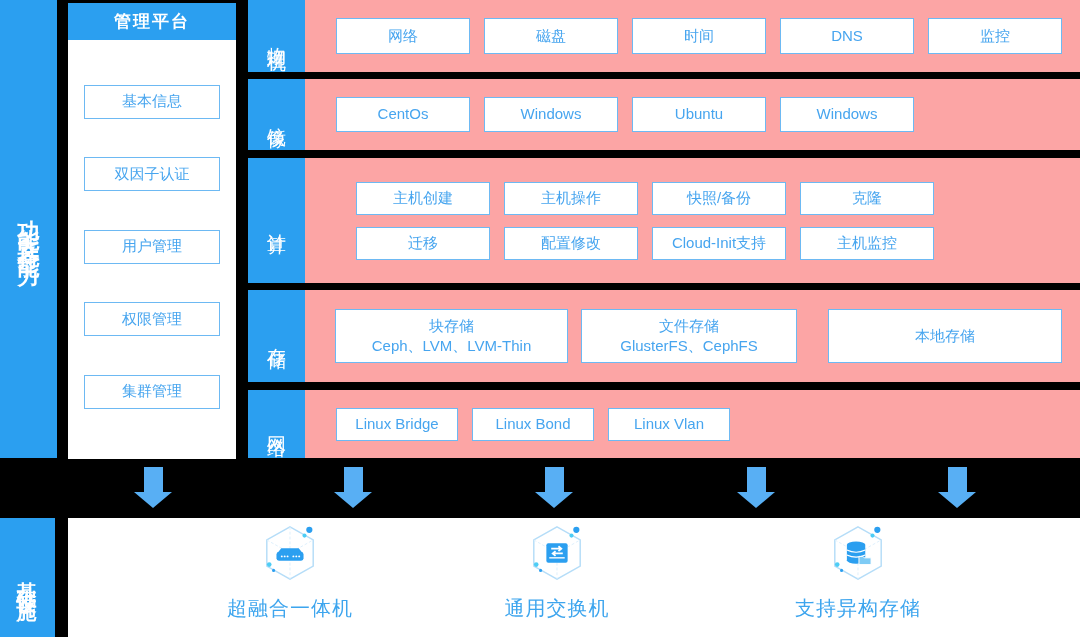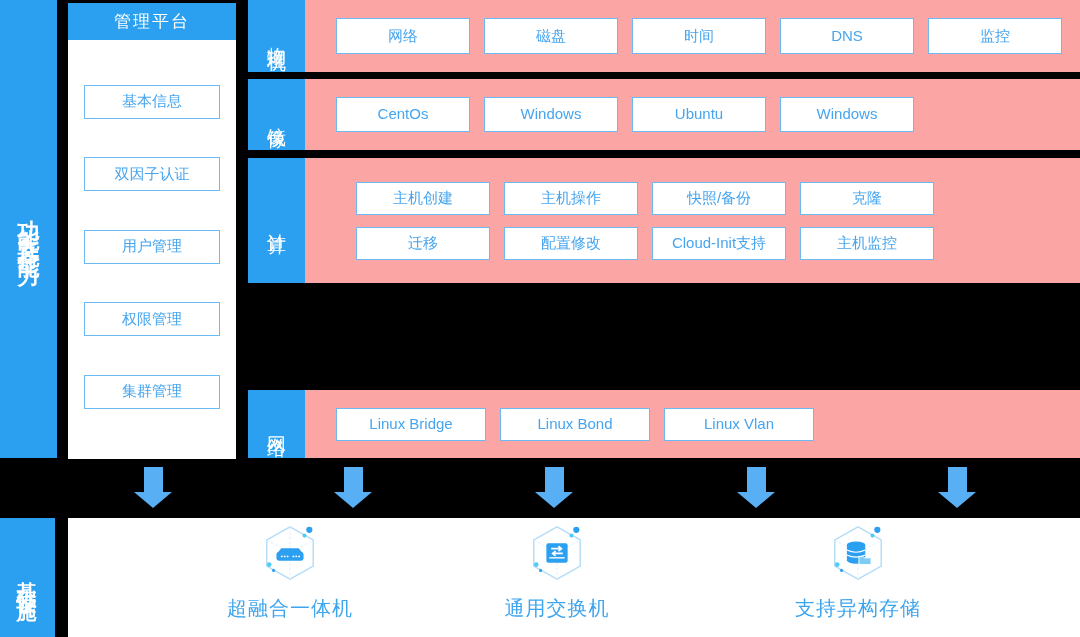--- a/index.html
+++ b/index.html
@@ -8,41 +8,41 @@
   #stage { position:relative; width:1080px; height:637px; background:#000; overflow:hidden; }
 
   
   .v-bar { position:absolute; background:#2b9ff0; display:flex; align-items:center; justify-content:center; }
   #capability-bar { left:0; top:0; width:57px; height:458px; }
   .v-text { writing-mode:vertical-rl; text-orientation:upright; color:#fff; font-weight:bold; }
   #capability-bar .v-text { font-size:22px; letter-spacing:9px; }
 
   
   #mgmt { position:absolute; left:68px; top:3px; width:168px; height:456px; display:flex; flex-direction:column; background:#fff; }
-  #mgmt-header { height:37px; background:#2b9ff0; color:#fff; font-size:17px; font-weight:normal; display:flex; align-items:center; justify-content:center; letter-spacing:2px; }
+  #mgmt-header { height:37px; background:#2b9ff0; color:#fff; font-size:17px; font-weight:bold; display:flex; align-items:center; justify-content:center; letter-spacing:2px; }
   #mgmt-body { flex:1; display:flex; flex-direction:column; align-items:center; justify-content:space-evenly; padding:6px 10px 12px; }
   .f-box { background:#fff; border:1.5px solid #6db9f3; color:#47a5ef; font-size:15px; display:flex; flex-direction:column; align-items:center; justify-content:center; text-align:center; line-height:1.35; }
   #mgmt-body .f-box { width:136px; height:34px; }
 
   
   .row { position:absolute; left:248px; width:832px; background:#fca5a5; display:flex; }
   .row-label { width:57px; background:#2b9ff0; display:flex; align-items:center; justify-content:center; flex:none; }
   .row-label .v-text { font-size:19px; font-weight:500; letter-spacing:3px; }
   .row-content { flex:1; display:flex; align-items:center; padding-left:31px; gap:14px; }
   .row-content.two-line { flex-direction:column; align-items:flex-start; justify-content:center; gap:12px; padding-left:0; }
   .sub-row { display:flex; gap:14px; padding-left:31px; }
   #row-physical { top:0; height:72px; }
   #row-image    { top:79px;  height:71px; }
   #row-compute  { top:158px; height:125px;gap:20px; }
   #row-storage  { top:290px; height:92px; }
   #row-network  { top:390px; height:68px; }
   #row-physical .f-box { width:134px; height:36px; }
   #row-image .f-box    { width:134px; height:35px; }
   #row-compute .f-box  { width:134px; height:33px; }
-  #row-network .f-box  { width:150px; height:33px; }
+  #row-network .f-box  { width:122px; height:33px; }
   #row-storage .row-content { padding-left:30px; gap:0; }
   #row-storage .f-box { height:54px; }
   #storage-box-0 { width:233px; }
   #storage-box-1 { width:216px; margin-left:13px; }
   #storage-box-2 { width:234px; margin-left:31px; }
 
   
   .arrow { position:absolute; top:467px; width:39px; }
   .arrow .shaft { width:19px; height:25px; background:#58aff4; margin:0 auto; }
   .arrow .head { width:0; height:0; border-left:19.5px solid transparent; border-right:19.5px solid transparent; border-top:16px solid #58aff4; }
@@ -115,20 +115,39 @@
       </div>
       <div class="sub-row">
         <div class="f-box">迁移</div>
         <div class="f-box">配置修改</div>
         <div class="f-box">Cloud-Init支持</div>
         <div class="f-box">主机监控</div>
       </div>
     </div>
   </div>
 
+  <div class="row" id="row-storage">
+    <div class="row-label">
+      <span class="v-text">存储</span>
+    </div>
+    <div class="row-content">
+      <div class="f-box" id="storage-box-0">
+        <span>块存储</span>
+        <span>Ceph、LVM、LVM-Thin</span>
+      </div>
+      <div class="f-box" id="storage-box-1">
+        <span>文件存储</span>
+        <span>GlusterFS、CephFS</span>
+      </div>
+      <div class="f-box" id="storage-box-2">
+        <span>本地存储</span>
+        <span></span>
+      </div>
+    </div>
+  </div>
 
   <div class="row" id="row-network">
     <div class="row-label">
       <span class="v-text">网络</span>
     </div>
     <div class="row-content">
       <div class="f-box">Linux Bridge</div>
       <div class="f-box">Linux Bond</div>
       <div class="f-box">Linux Vlan</div>
     </div>

